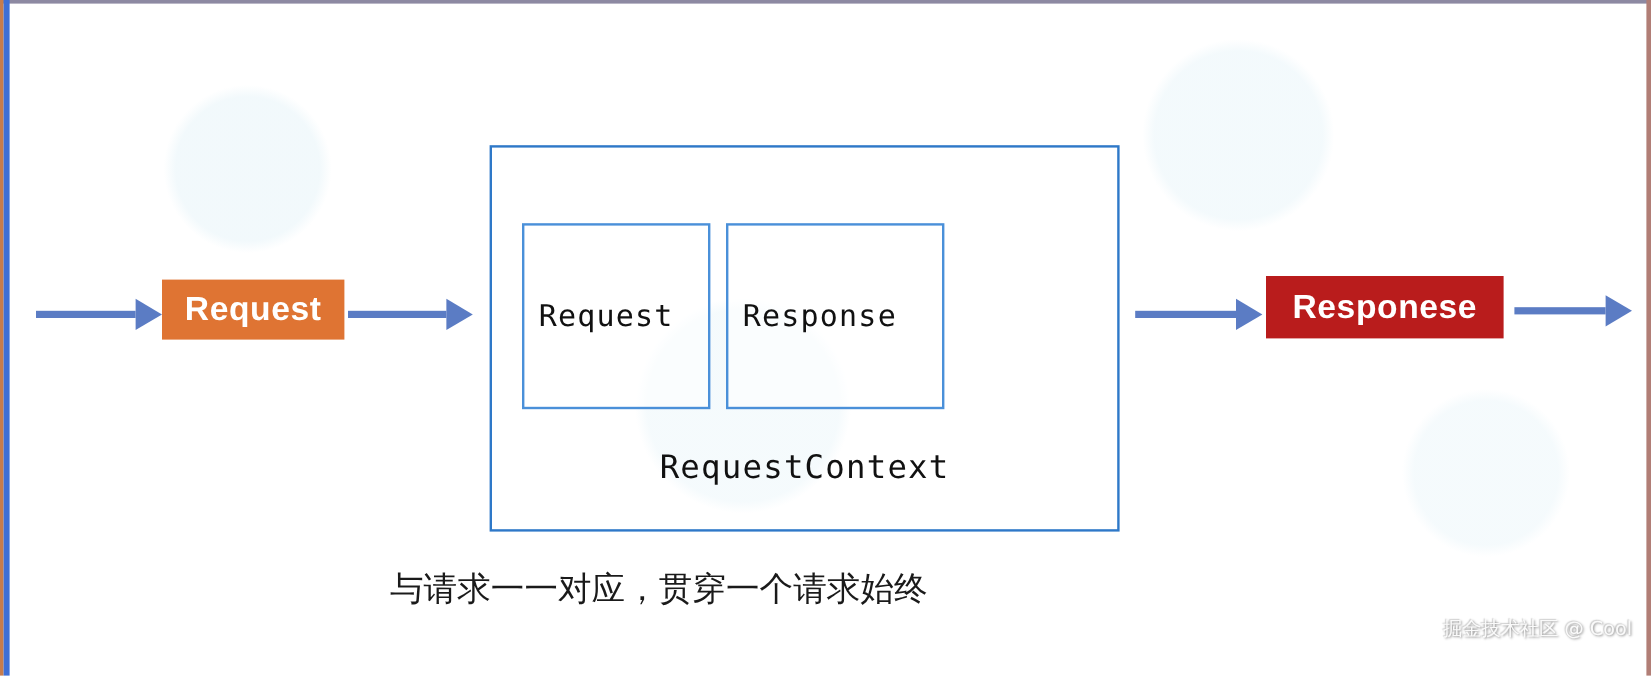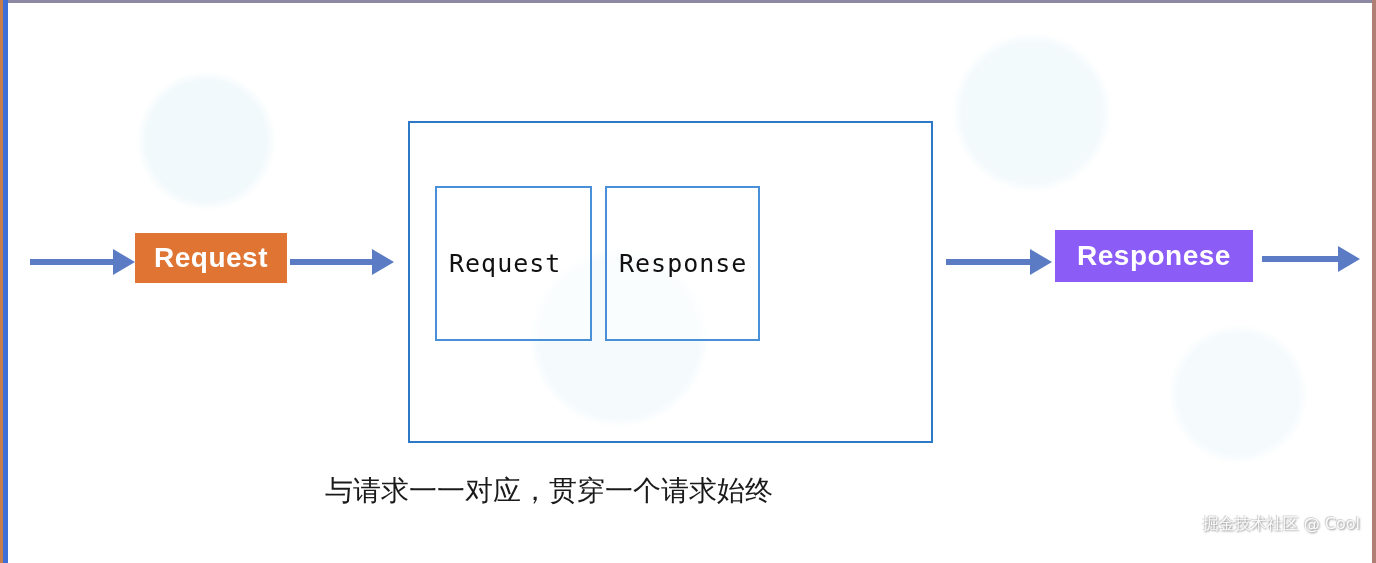--- a/index.html
+++ b/index.html
@@ -23,31 +23,31 @@
   
   .arrow{position:absolute;display:flex;align-items:center;height:26px;}
   .arrow-line{flex:1;height:6px;background:#5b7cc4;}
   .arrow-head{width:0;height:0;border-left:22px solid #5b7cc4;
               border-top:13px solid transparent;border-bottom:13px solid transparent;}
 
   
   .node{position:absolute;display:flex;align-items:center;justify-content:center;
         color:#ffffff;font-weight:bold;font-size:28px;letter-spacing:.5px;}
   .node-request{left:135px;top:233px;width:152px;height:50px;background:#df7433;}
-  .node-response{left:1055px;top:230px;width:198px;height:52px;background:#8b5cf6;}
+  .node-response{left:1055px;top:230px;width:198px;height:52px;background:#b91c1c;}
 
   
   .container-box{position:absolute;left:408px;top:121px;width:525px;height:322px;
                  border:2px solid #2e78c8;box-sizing:border-box;background:transparent;}
   .inner-box{position:absolute;top:63px;height:155px;border:2px solid #4a90d9;
              box-sizing:border-box;display:flex;align-items:center;padding-left:12px;
              font-family:"DejaVu Sans Mono",monospace;font-size:25px;color:#111;
              letter-spacing:1px;background:rgba(255,255,255,.5);}
   .inner-1{left:25px;width:157px;}
-  .inner-2{left:195px;width:155px;}
+  .inner-2{left:195px;width:182px;}
   .inner-3{left:363px;width:139px;}
   .container-label{position:absolute;left:0;top:251px;width:100%;text-align:center;
                    font-family:"DejaVu Sans Mono",monospace;font-size:27px;color:#111;
                    letter-spacing:1px;}
 
   .caption{position:absolute;left:0;top:472px;width:1098px;text-align:center;
            font-size:28px;color:#1a1a1a;font-family:Liberation Sans, sans-serif;}
 
   .watermark{position:absolute;right:16px;top:514px;font-size:16px;
              color:#fafafa;font-family:"DejaVu Sans",sans-serif;
@@ -75,20 +75,21 @@
   <div class="arrow-head"></div>
 </div>
 
 <div class="container-box">
   <div class="inner-box inner-1">
     <span>Request</span>
   </div>
   <div class="inner-box inner-2">
     <span>Response</span>
   </div>
+  <div class="container-label">RequestContext</div>
 </div>
 
 <div class="arrow" style="left:946px;top:249px;width:106px;">
   <div class="arrow-line"></div>
   <div class="arrow-head"></div>
 </div>
 
 <div class="node node-response">
   <span>Responese</span>
 </div>

